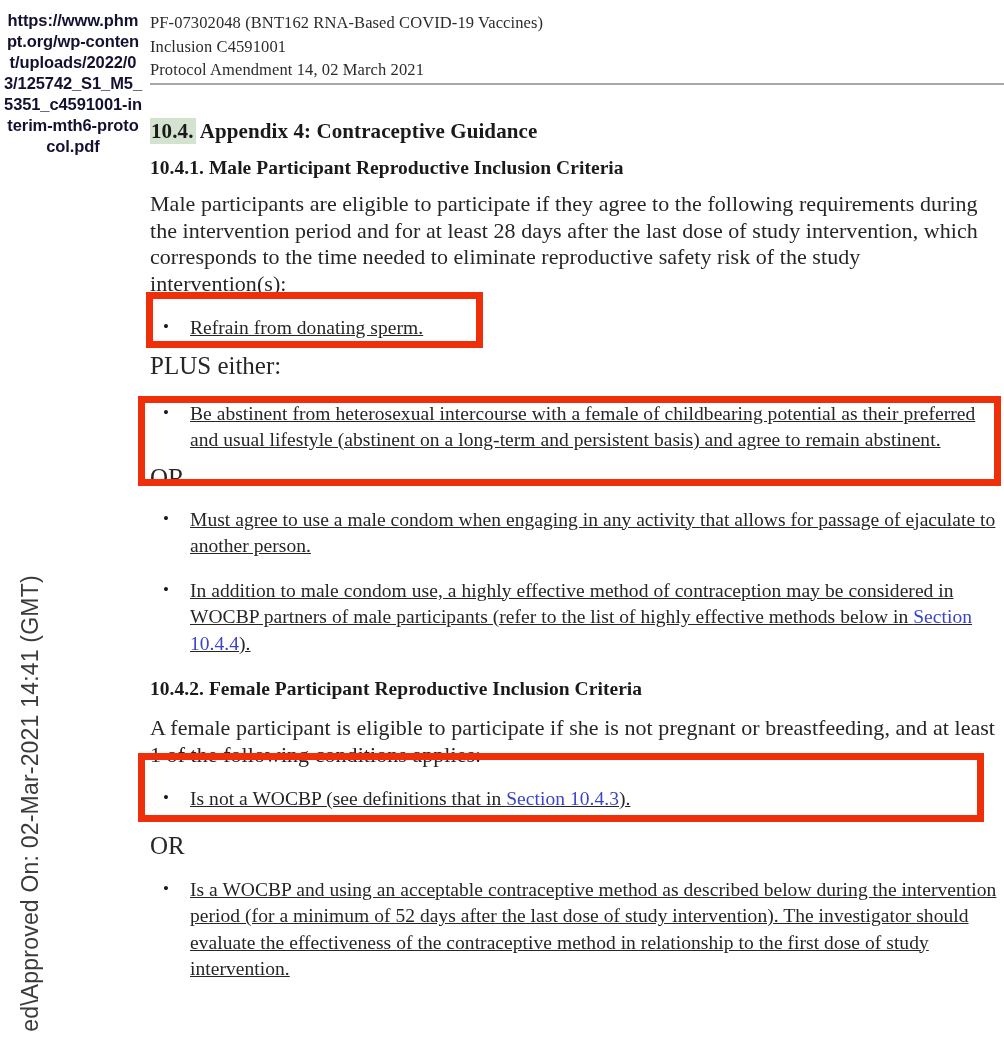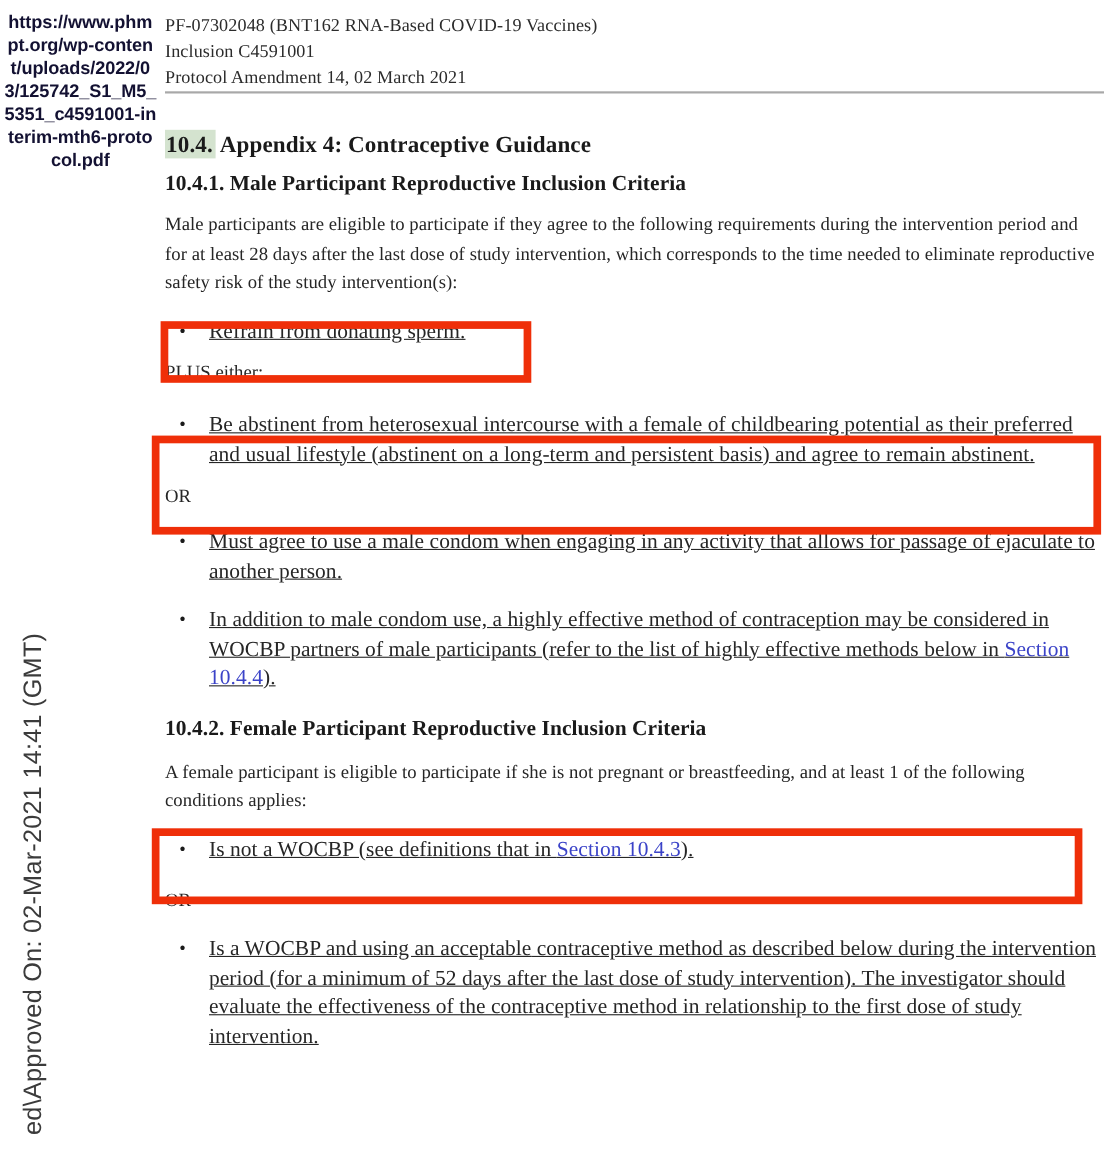--- a/index.html
+++ b/index.html
@@ -101,28 +101,28 @@
   h3.sub-title {
     margin: 10px 0 0 0;
     font-size: 19.5px;
     line-height: 26px;
     font-weight: bold;
     color: #1a1a1a;
     letter-spacing: 0.05px;
   }
   p.body-para {
     margin: 10px 0 0 0;
-    font-size: 17px;
+    font-size: 22px;
     line-height: 26.5px;
     color: #262626;
     letter-spacing: 0.05px;
   }
   .plain-label {
     margin: 11px 0 0 0;
-    font-size: 17px;
+    font-size: 25px;
     line-height: 26px;
     color: #262626;
   }
 
   ul.bul {
     list-style: none;
     margin: 0; padding: 0;
   }
   li.bullet {
     position: relative;

